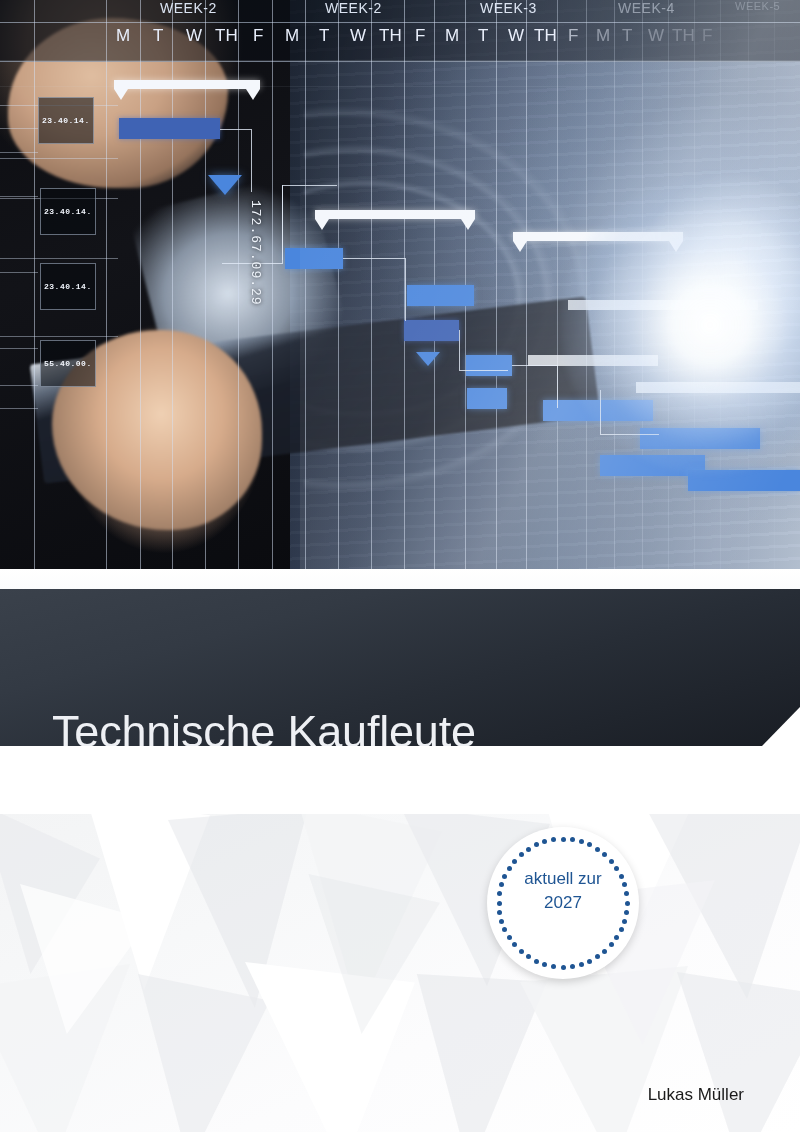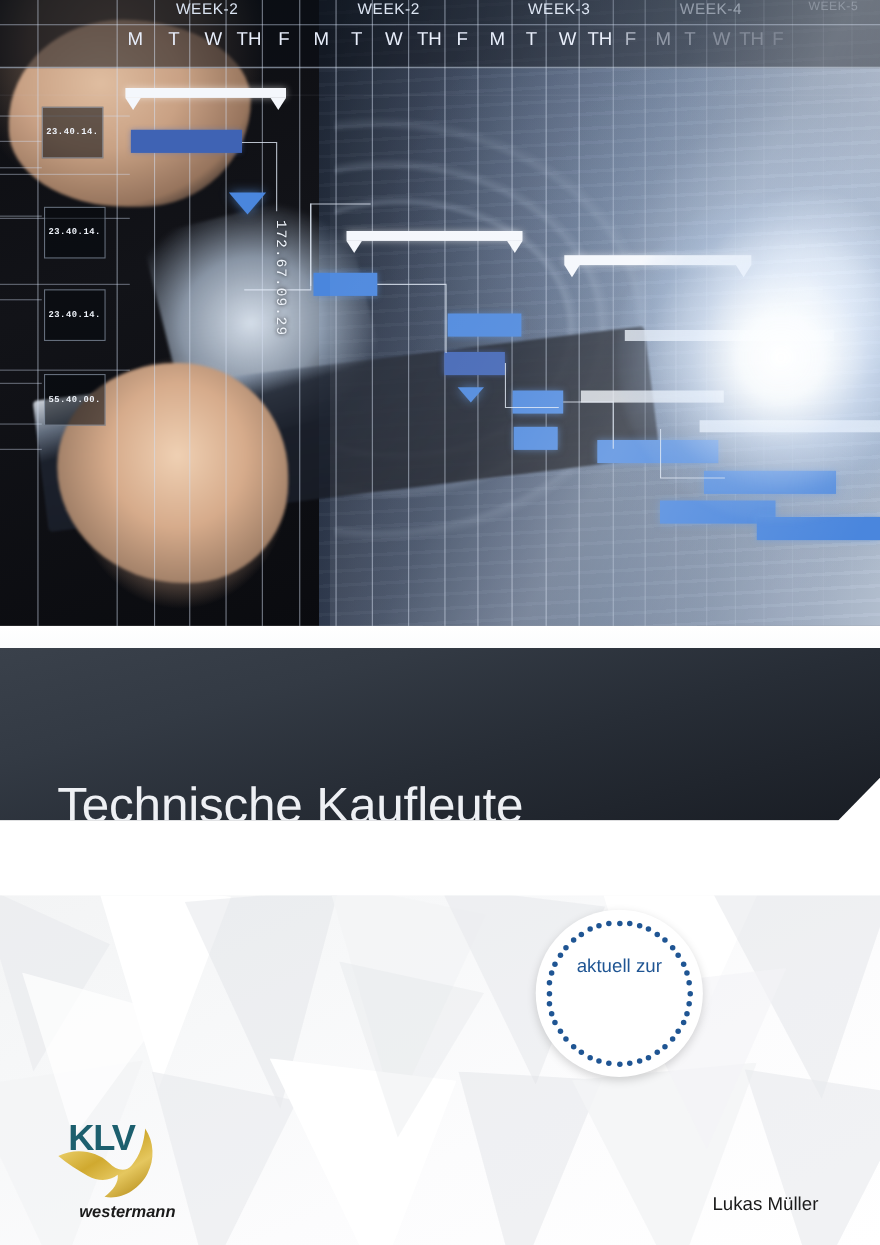--- a/index.html
+++ b/index.html
@@ -566,40 +566,20 @@
         <div class="seal-dot" style="left: 19.6598px; top: 38.899px;"></div>
         <div class="seal-dot" style="left: 25.132px; top: 31.5889px;"></div>
         <div class="seal-dot" style="left: 31.5889px; top: 25.132px;"></div>
         <div class="seal-dot" style="left: 38.899px; top: 19.6598px;"></div>
         <div class="seal-dot" style="left: 46.9134px; top: 15.2836px;"></div>
         <div class="seal-dot" style="left: 55.4691px; top: 12.0924px;"></div>
         <div class="seal-dot" style="left: 64.3919px; top: 10.1514px;"></div>
       </div>
     <div class="seal-text">
       <div>aktuell zur</div>
+      <div>2027</div>
     </div>
   </div>
 
-  <div class="logo">
-    <svg width="130" height="100" viewBox="0 0 130 100">
-      <defs>
-        <linearGradient id="goldg" x1="0%" y1="0%" x2="85%" y2="100%">
-          <stop offset="0%" stop-color="#f4e3a0"></stop>
-          <stop offset="22%" stop-color="#e7ca63"></stop>
-          <stop offset="48%" stop-color="#d0a92f"></stop>
-          <stop offset="72%" stop-color="#e5c75f"></stop>
-          <stop offset="100%" stop-color="#b8901f"></stop>
-        </linearGradient>
-      </defs>
-
-      <path d="M5,39 C20,31 40,34 51,45 C58,52 66,54 72,47 C79,39 83,27 84,14
-               C92,26 93,42 86,55 C78,70 62,79 47,76 C55,70 60,63 59,56
-               C52,62 41,62 32,57 C23,52 13,46 5,39 Z" fill="url(#goldg)"></path>
-
-      <text x="14" y="33" font-family="'Liberation Sans', sans-serif" font-size="33" font-weight="bold" fill="#1c5f6e" letter-spacing="-1">KLV</text>
-
-      <text x="24" y="94" font-family="'Liberation Sans', sans-serif" font-size="15" font-style="italic" font-weight="bold" fill="#1a1a1a">westermann</text>
-    </svg>
-  </div>
 
   <div class="author">Lukas Müller</div>
 
 </div>
 
 </body></html>

